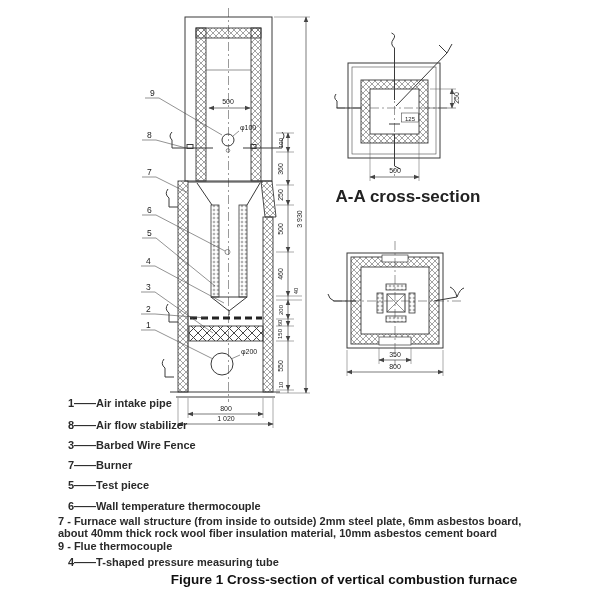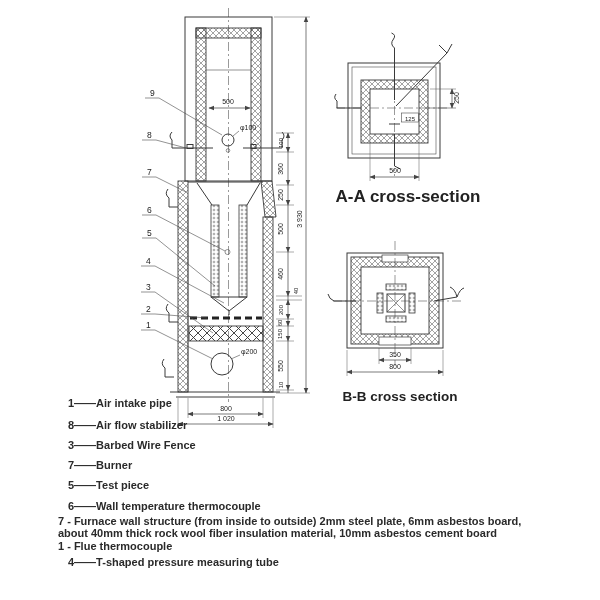--- a/index.html
+++ b/index.html
@@ -231,28 +231,28 @@
     <text class="ctext" x="147" y="213">6</text>
     <text class="ctext" x="147" y="236">5</text>
     <text class="ctext" x="146" y="264">4</text>
     <text class="ctext" x="146" y="290">3</text>
     <text class="ctext" x="146" y="312">2</text>
     <text class="ctext" x="146" y="328">1</text>
   </g>
 </svg>
 
 <div class="ovl seclabel aa-label">A-A cross-section</div>
-<div class="ovl seclabel bb-label">B-B cross section</div>
 
 <div>
   <div class="legend-row" style="left:68px;top:397px">1——Air intake pipe</div>
   <div class="legend-row" style="left:68px;top:419px">8——Air flow stabilizer</div>
   <div class="legend-row" style="left:68px;top:439px">3——Barbed Wire Fence</div>
   <div class="legend-row" style="left:68px;top:459px">7——Burner</div>
   <div class="legend-row" style="left:68px;top:479px">5——Test piece</div>
   <div class="legend-row" style="left:68px;top:500px">6——Wall temperature thermocouple</div>
   <div class="legend-row legend-block" style="left:58px;top:515px">7 - Furnace wall structure (from inside to outside) 2mm steel plate, 6mm asbestos board, about 40mm thick rock wool fiber insulation material, 10mm asbestos cement board</div>
-  <div class="legend-row" style="left:58px;top:540px">1 - Flue thermocouple</div>
+  <div class="legend-row" style="left:58px;top:540px">9 - Flue thermocouple</div>
   <div class="legend-row" style="left:68px;top:556px">4——T-shaped pressure measuring tube</div>
 </div>
 
+<div class="caption">Figure 1 Cross-section of vertical combustion furnace</div>
 
 </div>
 
 </body></html>

